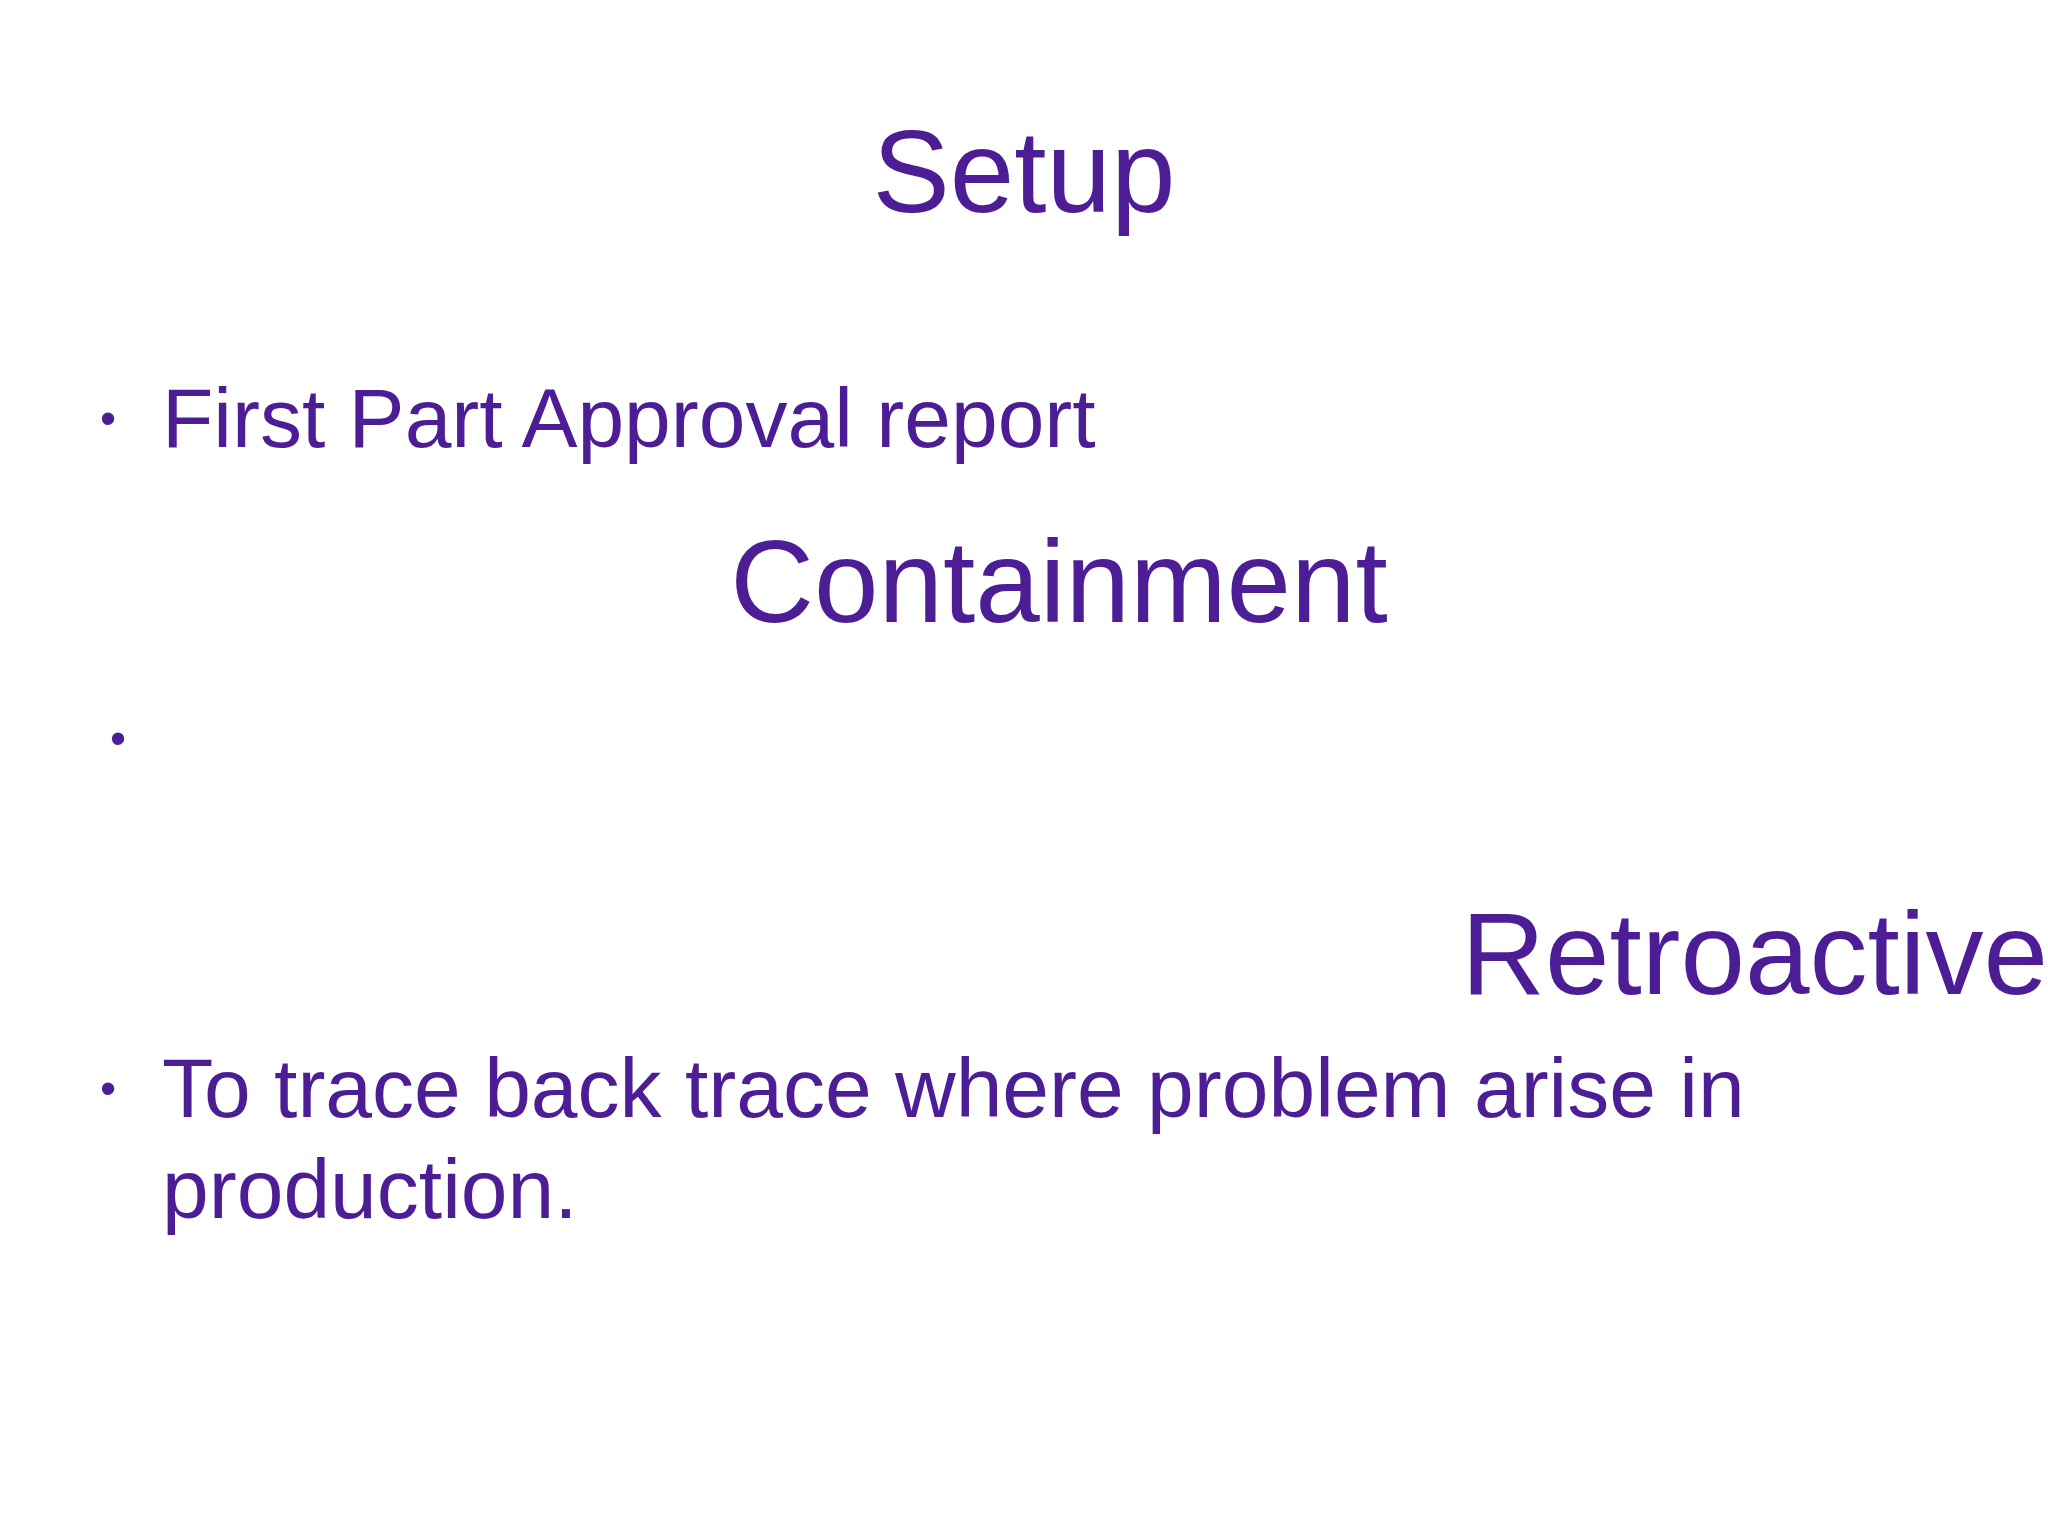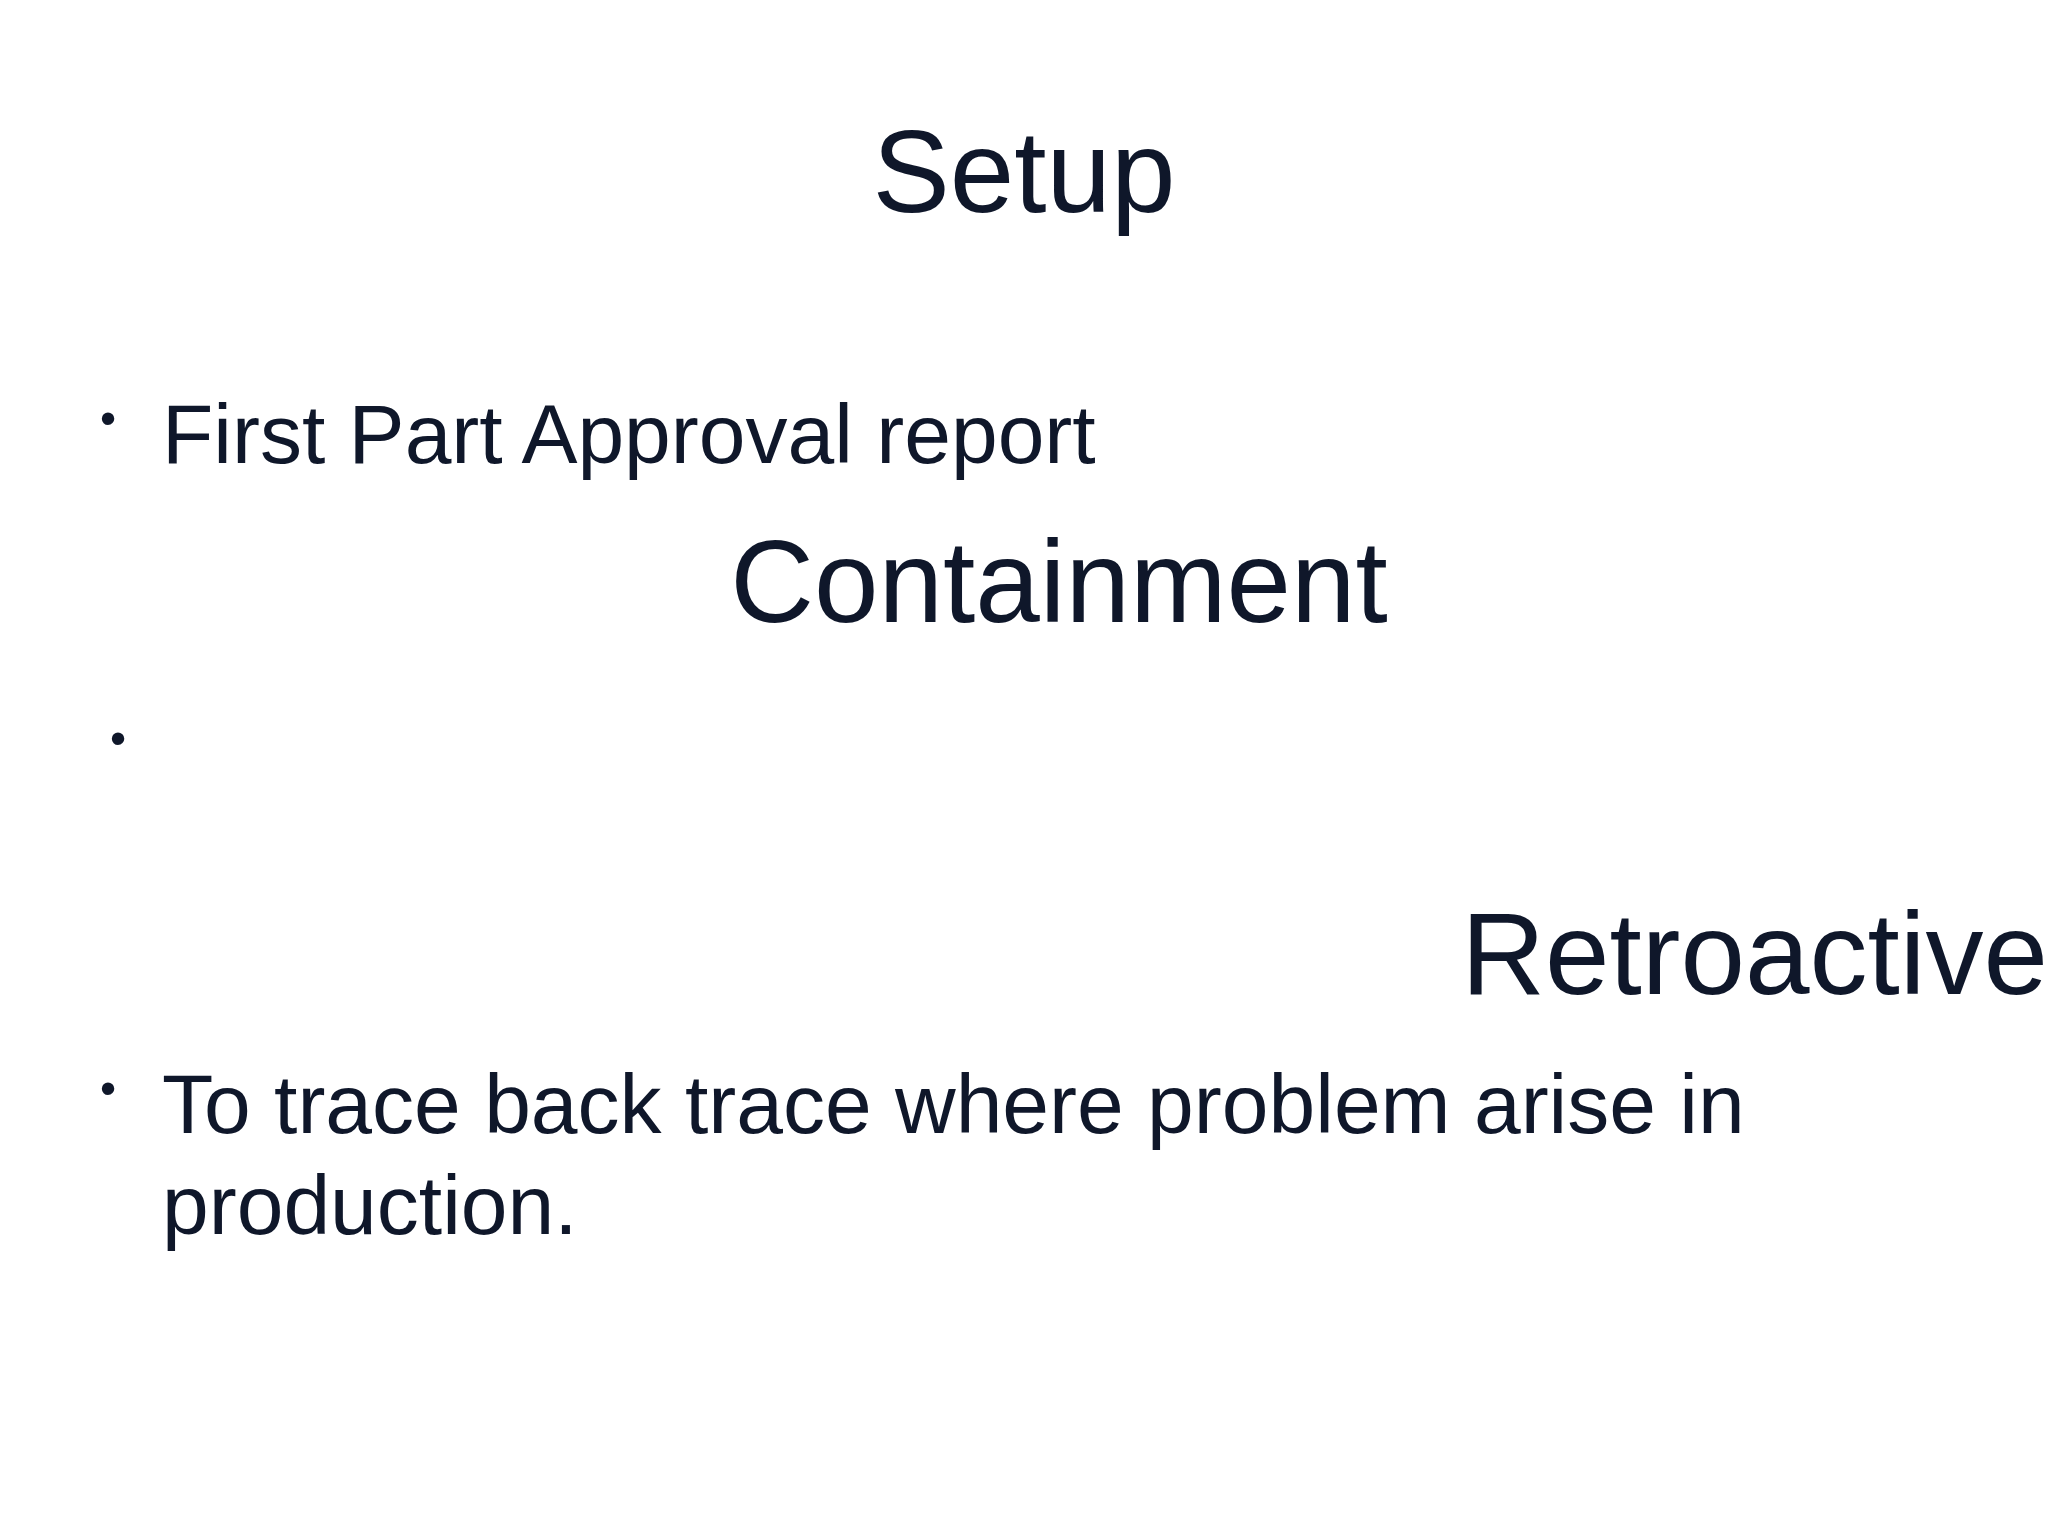--- a/index.html
+++ b/index.html
@@ -5,21 +5,21 @@
   html, body {
     margin: 0;
     padding: 0;
     background: #ffffff;
   }
   .slide {
     position: relative;
     width: 2048px;
     height: 1536px;
     background: #ffffff;
-    color: #0f172a;
+    color: #4c1d95;
     font-family: "Liberation Sans", sans-serif;
     overflow: hidden;
   }
   .heading {
     position: absolute;
     left: 0;
     width: 100%;
     box-sizing: border-box;
     margin: 0;
     font-size: 116px;
@@ -40,21 +40,20 @@
     flex: 0 0 62px;
     width: 62px;
     font-size: 46px;
     line-height: 101px;
     text-align: left;
   }
   .bullet-text {
     font-size: 84px;
     font-weight: 400;
     line-height: 101px;
-    margin-top: 16px;
   }
   .title-pos    { top: 100px; }
   .bullet1-pos  { left: 100px; top: 368px;  width: 1700px; }
   .heading2-pos { top: 510px; text-align: center; }
   .bullet2-pos  { left: 110px; top: 688px;  width: 1800px; }
   .heading3-pos { top: 882px; text-align: right; }
   .bullet3-pos  { left: 100px; top: 1038px; width: 1722px; }
   .bullet3-pos .bullet-text { max-width: 1660px; }
 </style>
 </head>

